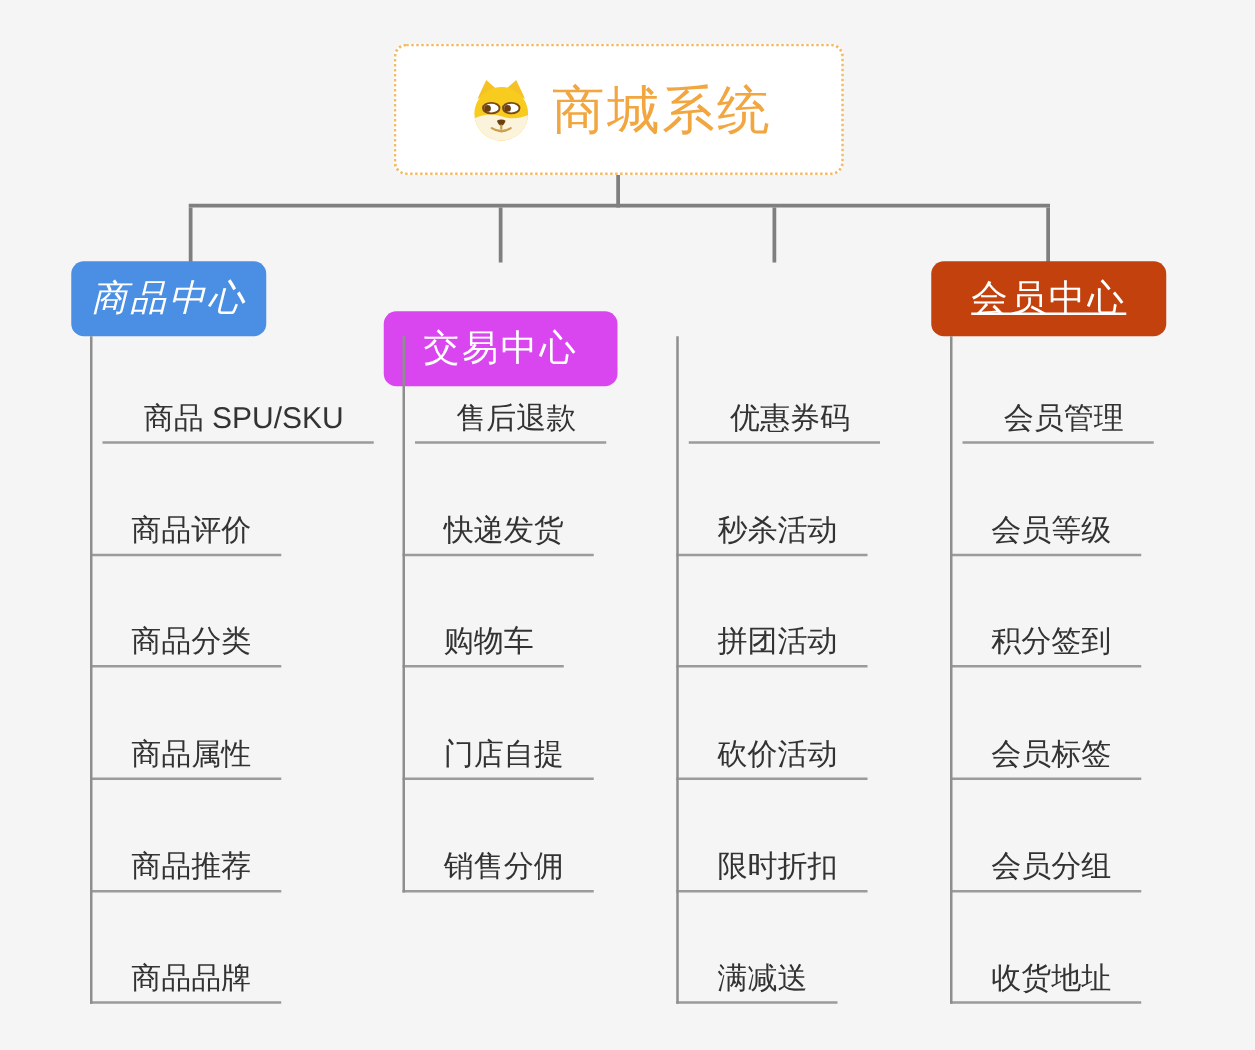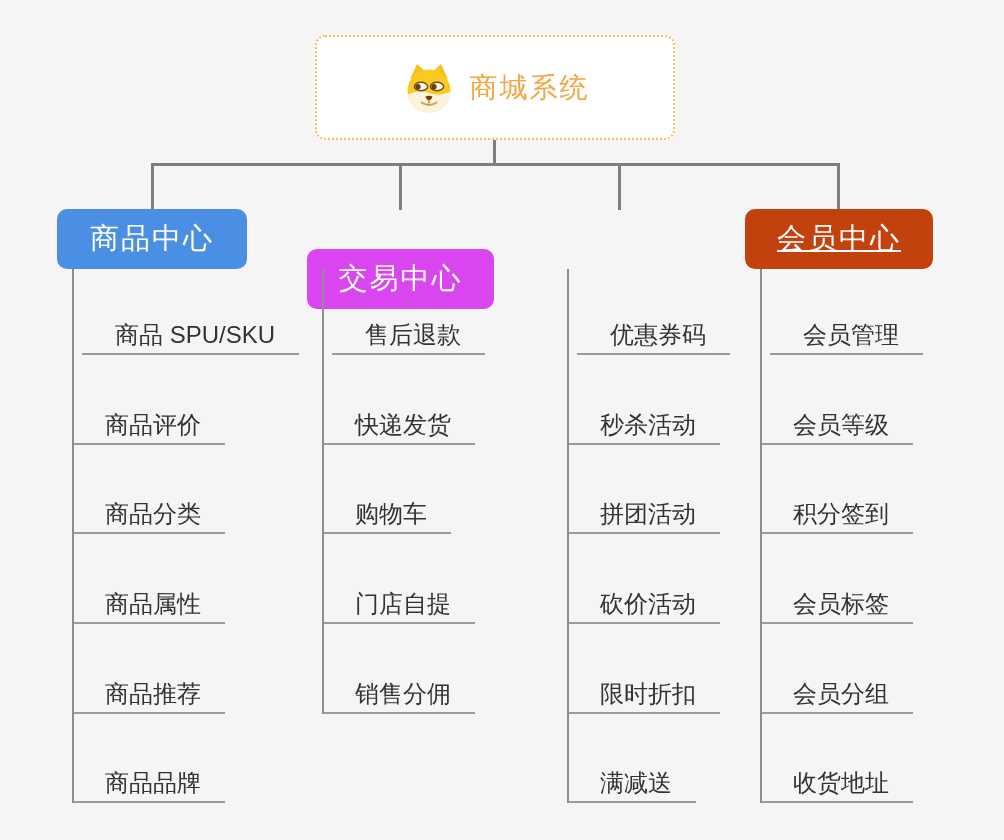--- a/index.html
+++ b/index.html
@@ -33,50 +33,50 @@
     box-sizing: border-box;
     background: #FFFFFF;
     border: 2px dotted #F3BB64;
     border-radius: 10px;
     display: flex;
     align-items: center;
     justify-content: center;
     gap: 13px;
   }
   .root-title {
-    font-size: 28px;
+    font-size: 42px;
     letter-spacing: 2px;
     color: #F2A640;
     white-space: nowrap;
   }
   .doge { flex: 0 0 auto; }
 
   
   .branch-box {
     position: absolute;
     top: 209px; height: 60px;
     border-radius: 10px;
     color: #FFFFFF;
     font-size: 29px;
     letter-spacing: 2px;
     display: flex;
     align-items: center;
     justify-content: center;
     white-space: nowrap;
   }
-  .b0 { left: 57px;  width: 190px; }
+  .b0 { left: 57px;  width: 156px; font-style: italic; }
   .b1 { left: 307px; width: 187px; }
   .b2 { left: 526px; width: 187px; }
   .b3 { left: 745px; width: 188px; }
 
   
   .children { position: absolute; top: 269px; }
   .c0 { left: 72px; }
   .c1 { left: 322px; }
-  .c2 { left: 567px; }
+  .c2 { left: 541px; }
   .c3 { left: 760px; }
   .children::before {
     content: "";
     position: absolute;
     left: 0; top: 0; bottom: 0;
     width: 2px;
     background: #8E8E8E;
   }
   .child {
     width: max-content;

